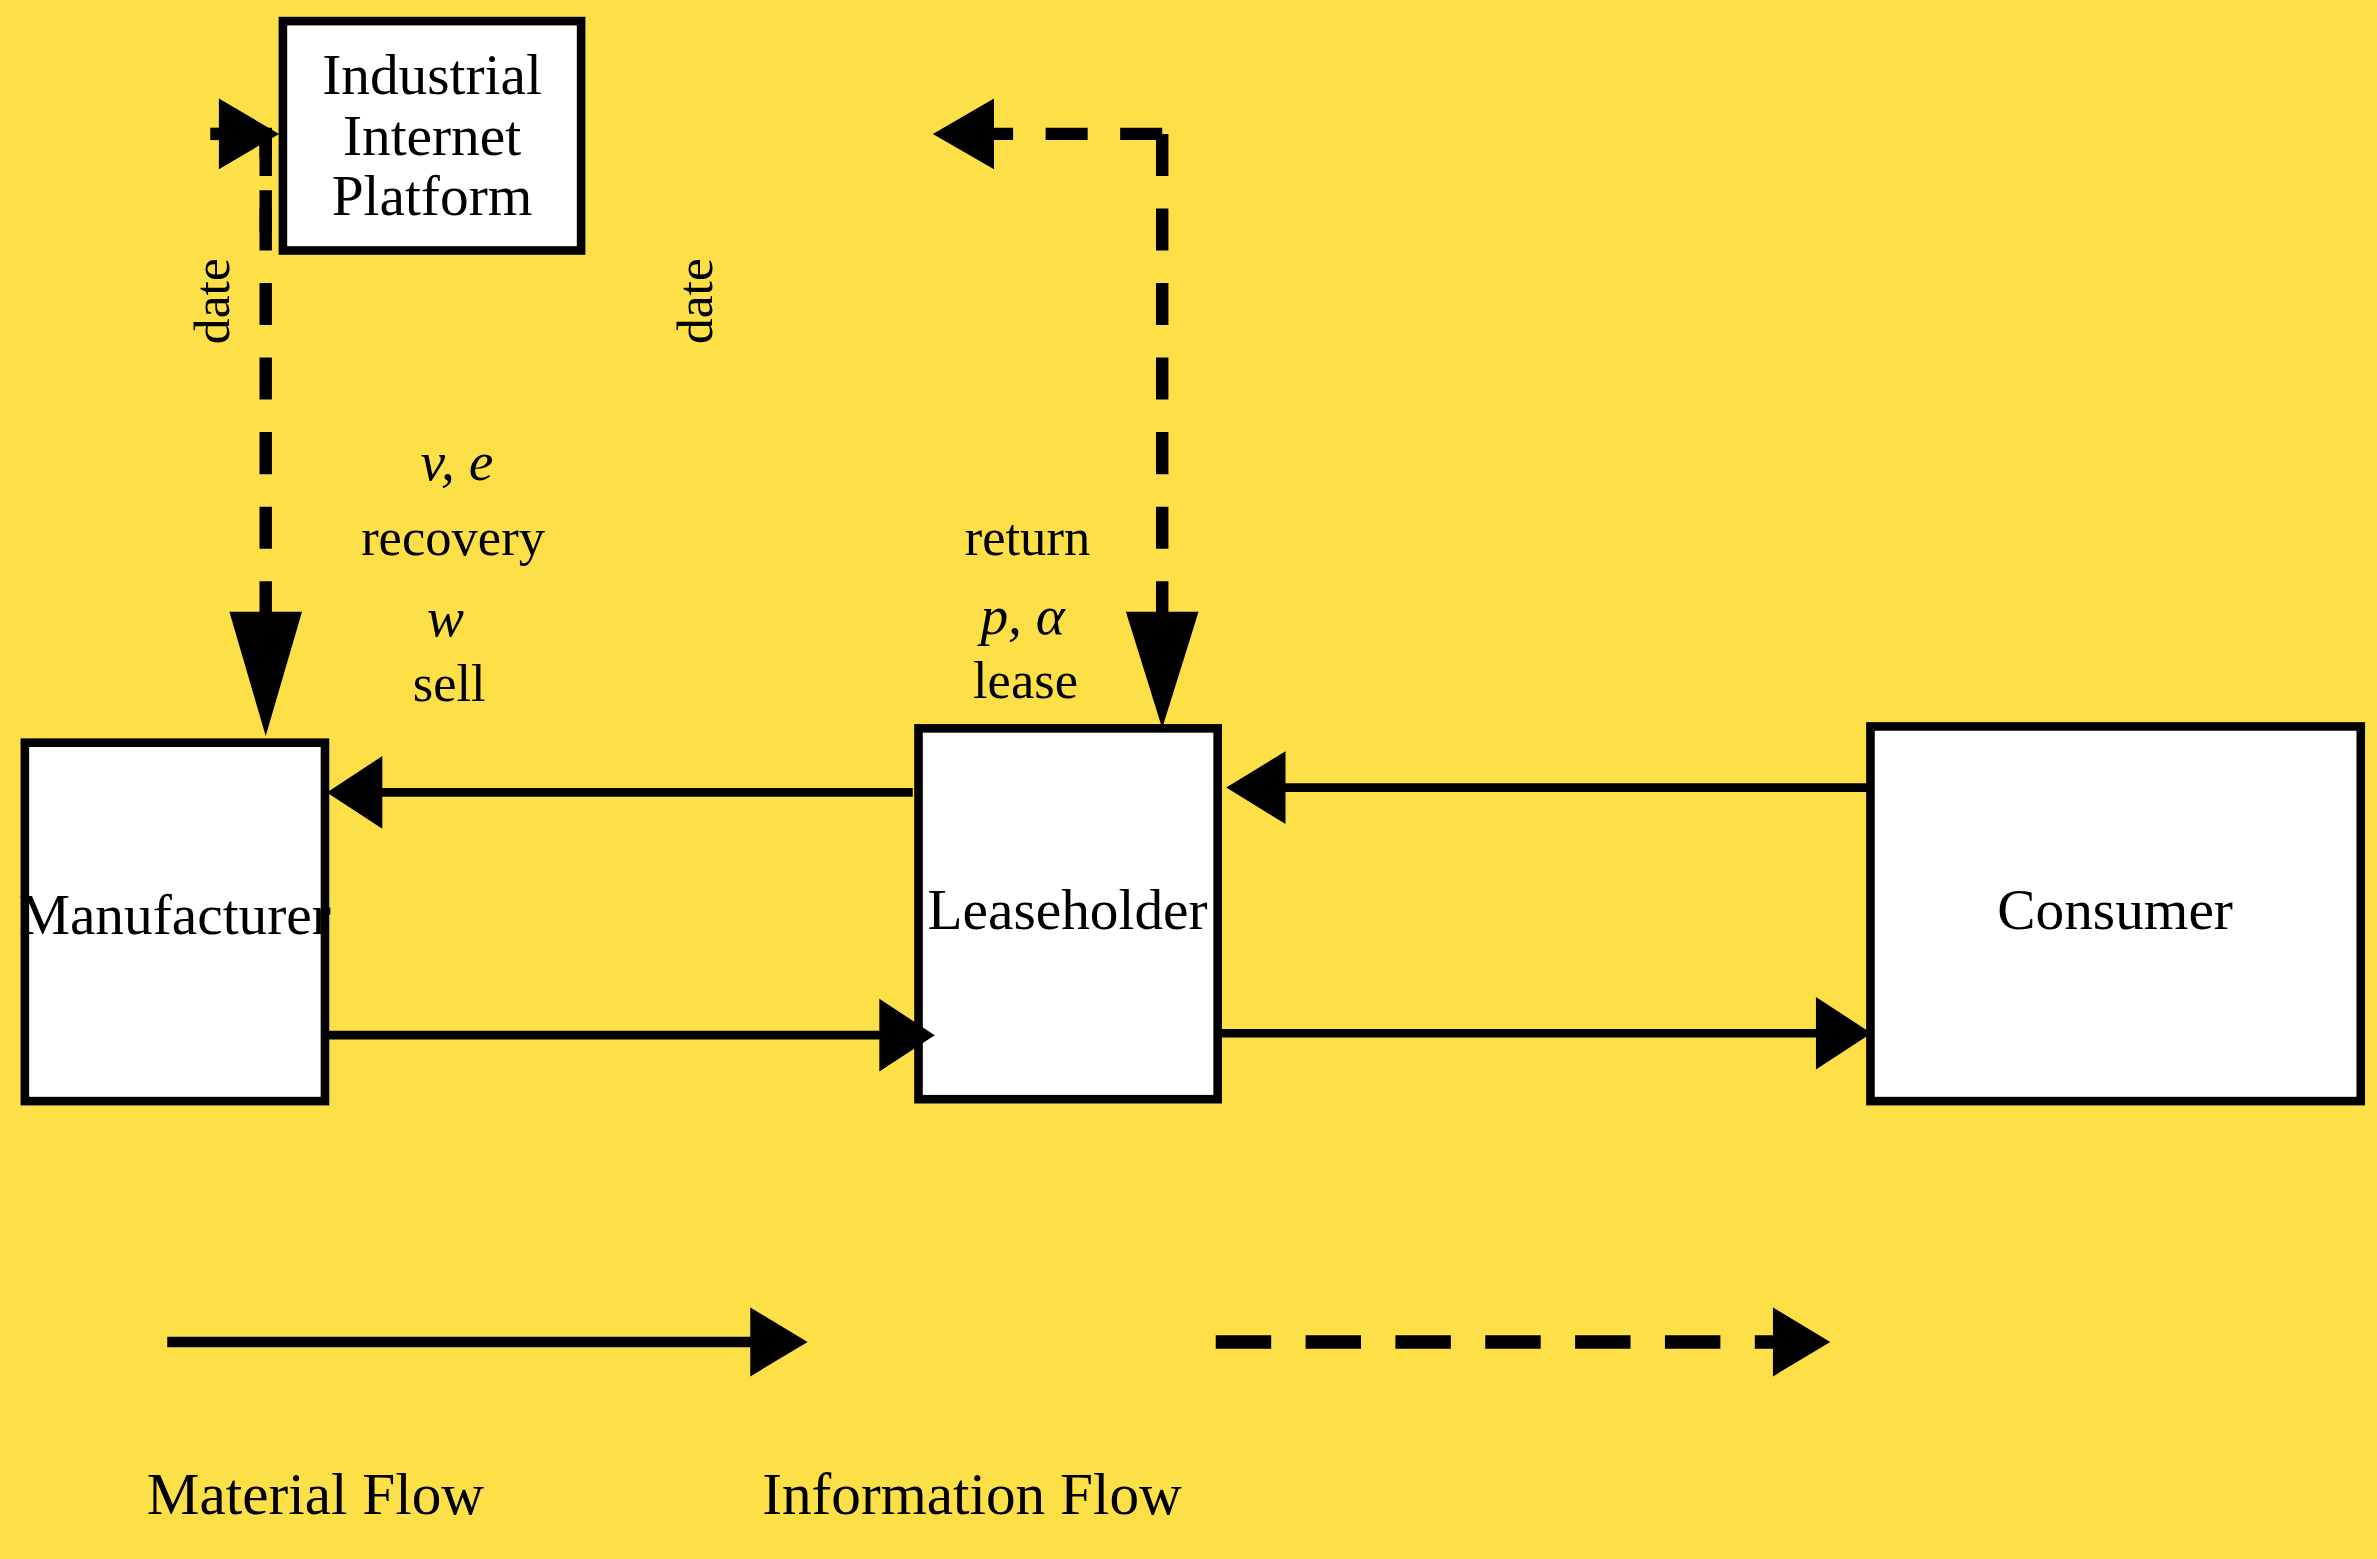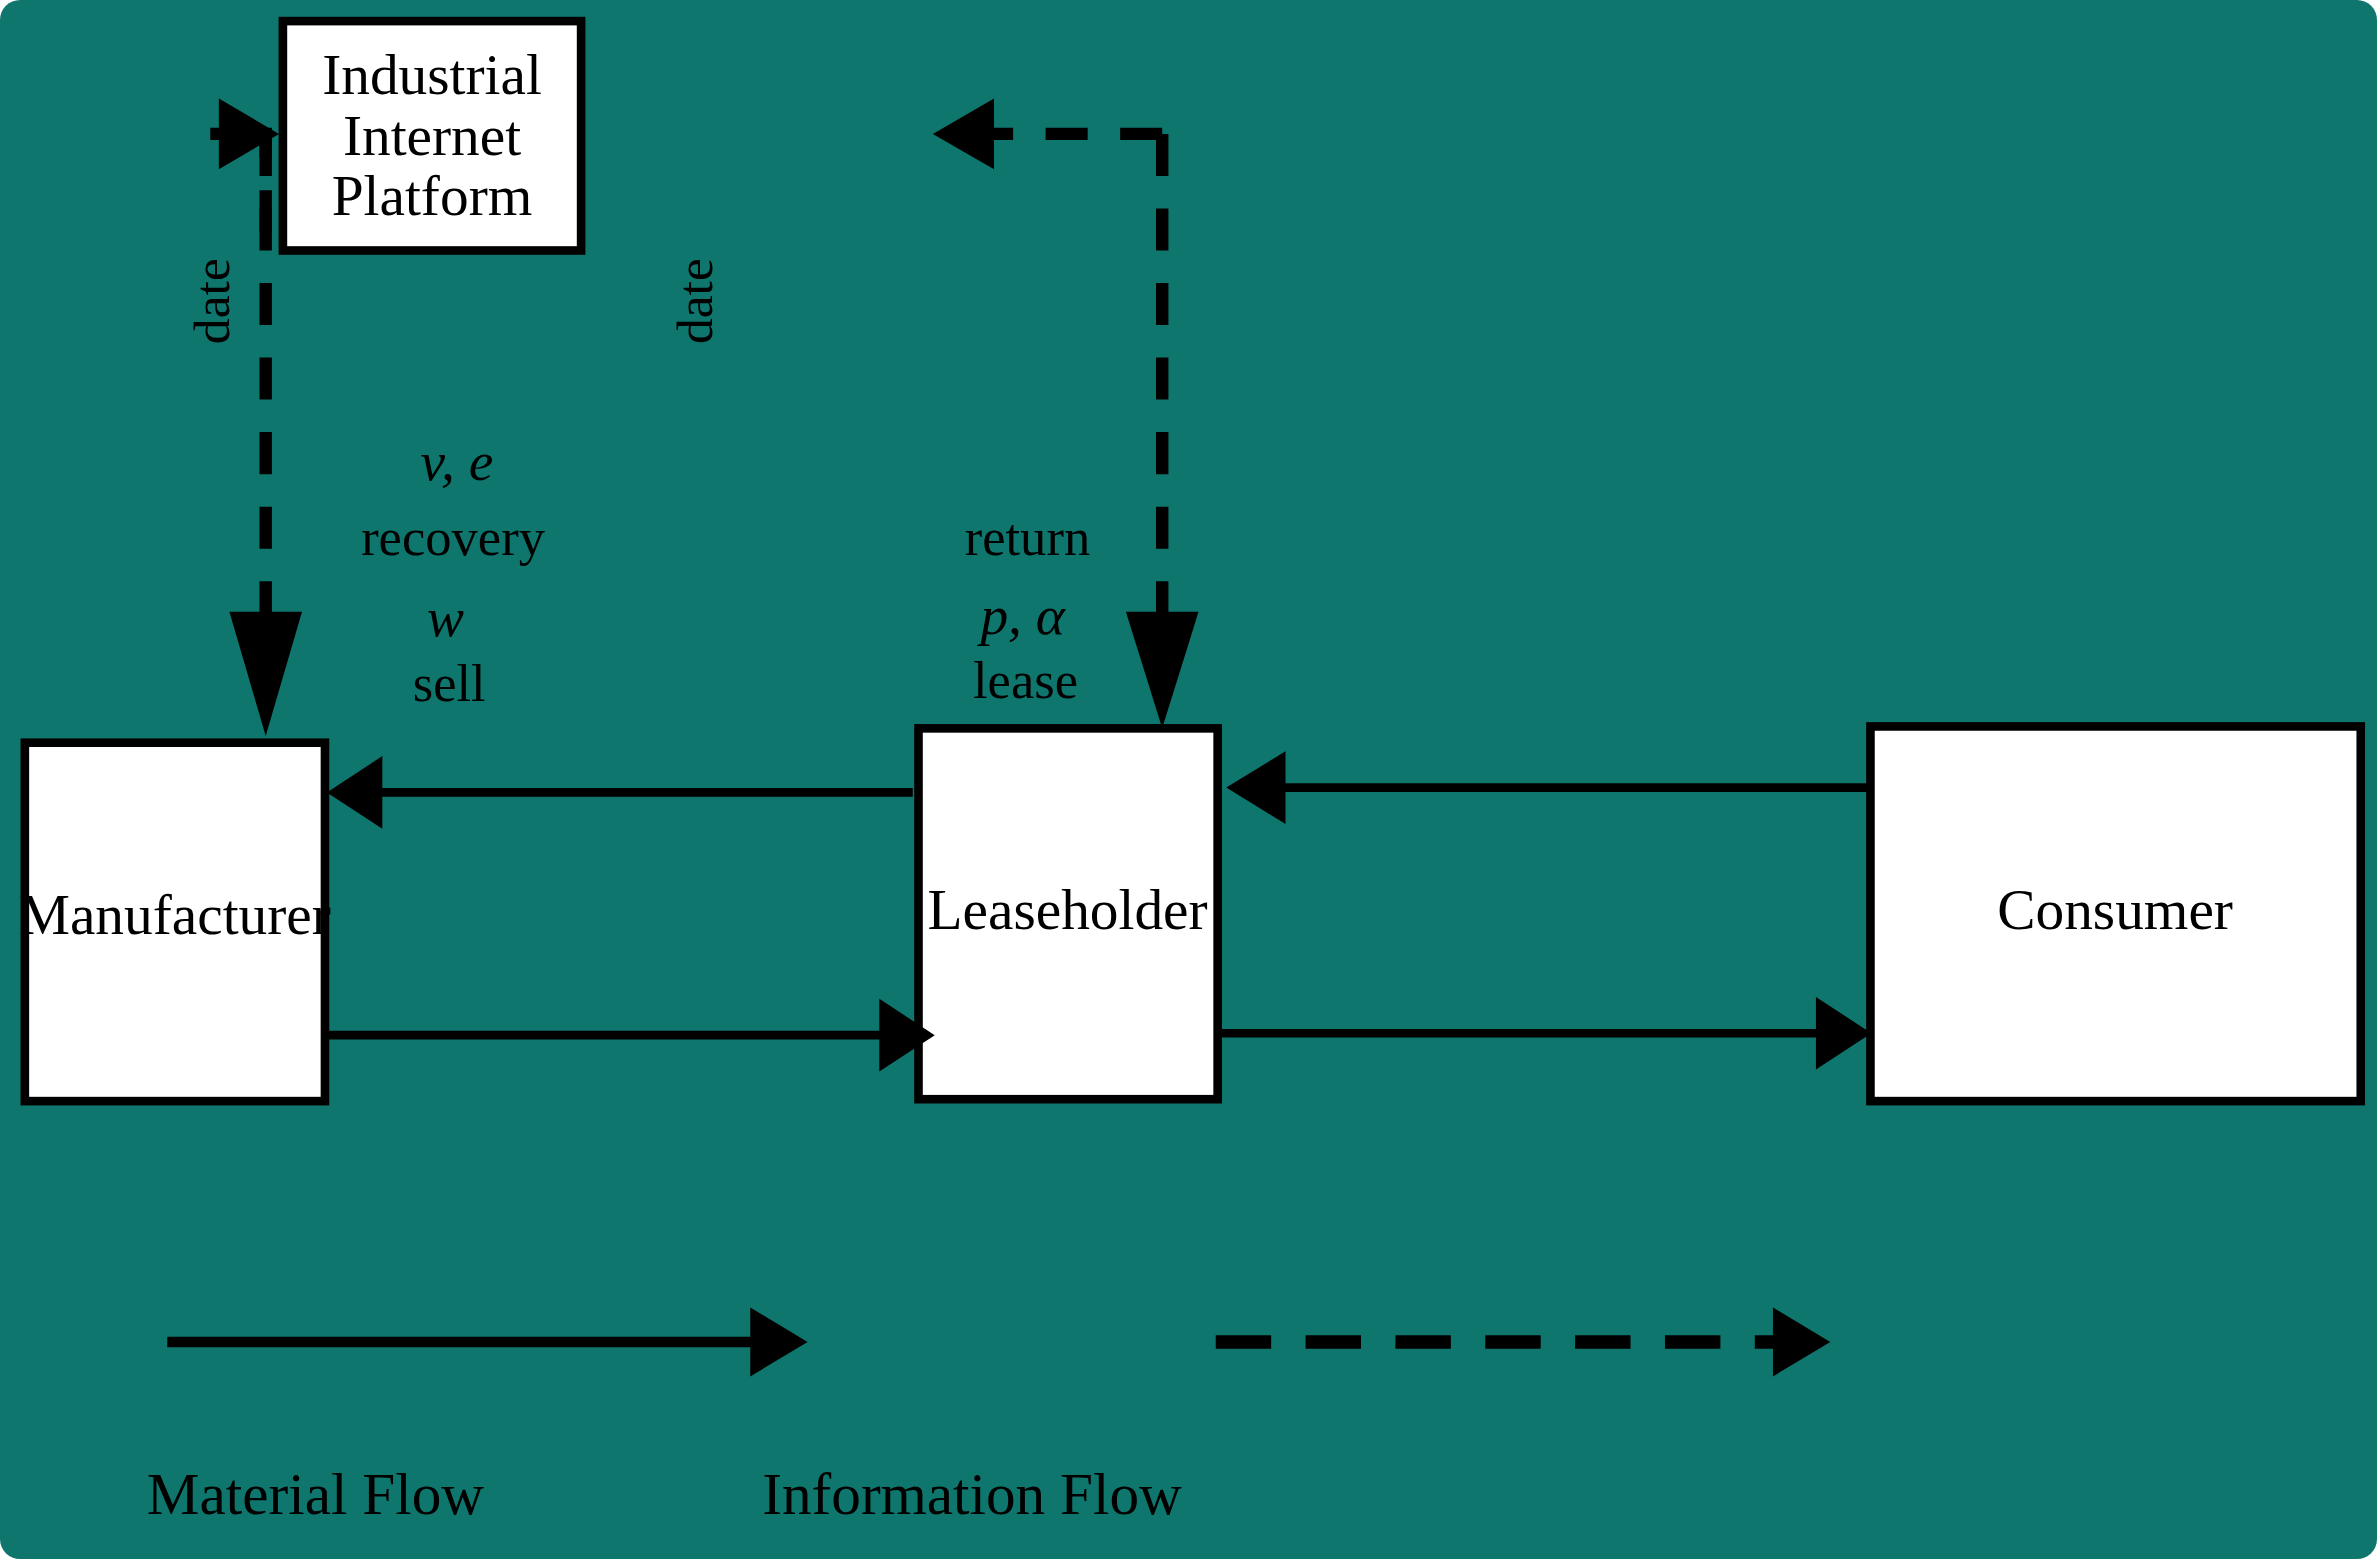--- a/index.html
+++ b/index.html
@@ -7,23 +7,22 @@
     padding: 0;
     background: #ffffff;
   }
   body {
     font-family: "Liberation Serif", "DejaVu Serif", serif;
   }
   #diagram-root {
     position: relative;
     width: 2377px;
     height: 1559px;
-    background: #0f766e;
+    background: #fde047;
     overflow: hidden;
-    border-radius: 20px;
   }
   svg.canvas {
     position: absolute;
     top: 0;
     left: 0;
     width: 2377px;
     height: 1559px;
   }
   .node-rect {
     fill: #ffffff;

